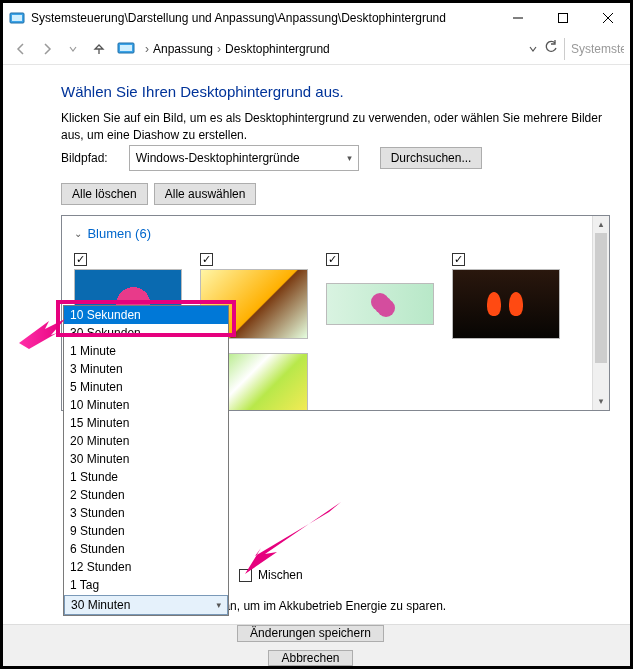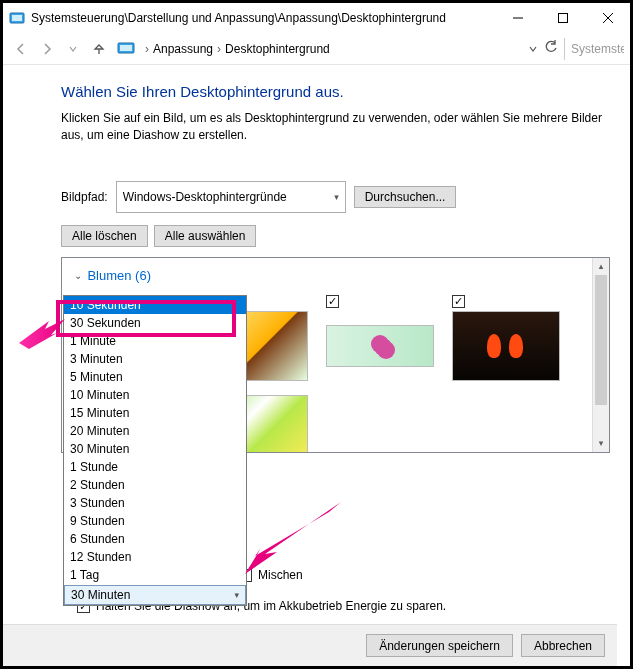--- a/index.html
+++ b/index.html
@@ -23,23 +23,23 @@
 .nav-right { display: flex; align-items: center; gap: 6px; }
 .nav-dd { color: #555; }
 .nav-refresh { color: #555; }
 .search-box { width: 60px; border-left: 1px solid #ccc; color: #999; font-size: 12px; padding-left: 6px; height: 22px; line-height: 22px; overflow: hidden; }
 
 
 .content { padding: 18px 20px 0 58px; }
 .page-title { color: #003399; font-size: 15px; margin-bottom: 10px; }
 .page-desc { font-size: 12px; color: #000; line-height: 1.45; }
 
-.row { display: flex; align-items: center; margin-bottom: 12px; gap: 8px; margin-top: 36px; }
+.row { display: flex; align-items: center; margin-bottom: 12px; gap: 21px; }
 .label { font-size: 12px; }
-.combo { display: flex; align-items: center; border: 1px solid #adadad; background: #fff; height: 32px; font-size: 12px; padding: 0 6px; min-width: 230px; justify-content: space-between; }
+.combo { display: flex; align-items: center; border: 1px solid #adadad; background: #fff; height: 26px; font-size: 12px; padding: 0 6px; min-width: 230px; justify-content: space-between; }
 .combo .caret { font-size: 9px; color: #555; }
 .btn { border: 1px solid #adadad; background: #e1e1e1; height: 22px; padding: 0 10px; font-size: 12px; display: inline-flex; align-items: center; }
 .toolbar { display: flex; gap: 6px; margin-bottom: 10px; }
 
 
 .gallery { border: 1px solid #828790; position: relative; height: 196px; overflow: hidden; }
 .gallery-inner { padding: 10px 12px; }
 .group-header { color: #0066cc; font-size: 13px; display: flex; align-items: center; gap: 5px; margin-bottom: 8px; }
 .chevron { font-size: 10px; color: #5a5a5a; }
 .thumbs { display: flex; gap: 18px; }
@@ -54,40 +54,40 @@
 .t4::before, .t4::after { content:""; position:absolute; width:14px; height:24px; background:#ff4a12; border-radius:50% 50% 40% 40%; bottom:22px; }
 .t4::before { left:34px; } .t4::after { left:56px; }
 .t5 { background: linear-gradient(135deg,#8fe04a,#ffffff 40%,#b8e84a 60%,#ffeb57); }
 .thumb-row2 { margin-top: 14px; }
 .scrollbar { position: absolute; right: 0; top: 0; width: 17px; height: 100%; background: #f0f0f0; border-left: 1px solid #ddd; }
 .sb-btn { height: 17px; background: #f0f0f0; display:flex; align-items:center; justify-content:center; font-size:9px; color:#606060; }
 .sb-track { height: calc(100% - 34px); position: relative; }
 .sb-thumb { position: absolute; top: 0; left: 2px; right: 2px; height: 130px; background: #cdcdcd; }
 
 
-.ddlist { position: absolute; left: 60px; top: 292px; width: 184px; background: #fff; border: 1px solid #7a7a7a; font-size: 12px; z-index: 50; }
+.ddlist { position: absolute; left: 60px; top: 302px; width: 166px; background: #fff; border: 1px solid #7a7a7a; font-size: 12px; z-index: 50; }
 .ddlist .opt { padding: 1px 6px; line-height: 16px; }
 .ddlist .opt.selected { background: #0078d7; color: #fff; }
 .dd-select { display:flex; align-items:center; justify-content:space-between; border:1px solid #7a99b8; background:#e5f1fb; padding:2px 6px; margin-top:1px; }
 .dd-select .caret { font-size:9px; color:#555; }
 
 
 .annot { position:absolute; z-index:60; pointer-events:none; }
 .hilite { border:4px solid #e6007e; left:53px; top:297px; width:180px; height:37px; }
 .arrow-svg { position:absolute; z-index:55; pointer-events:none; }
 
 
 .lower { position:absolute; left:236px; top:565px; }
 .chk { display:flex; align-items:center; font-size:12px; gap:6px; }
 .chkbox { width:13px; height:13px; border:1px solid #333; display:inline-flex; align-items:center; justify-content:center; font-size:10px; }
 
 .energyrow { position:absolute; left:74px; top:596px; font-size:12px; display:flex; align-items:center; gap:6px; }
 
 
-.footer { position:absolute; bottom:0; left:0; right:13px; height:42px; border-top:1px solid #ddd; background:#f0f0f0; display:flex; justify-content:flex-end; align-items:center; padding-right:12px; gap:8px; }
+.footer { position:absolute; bottom:0; left:0; right:0; height:42px; border-top:1px solid #ddd; background:#f0f0f0; display:flex; justify-content:flex-end; align-items:center; padding-right:12px; gap:8px;flex-direction:column; }
 .footer .btn { height:23px; padding:0 12px; }
 
 </style>
 </head>
 <body>
 
 <div class="window">
 
   <div class="titlebar">
     <span class="app-icon">

